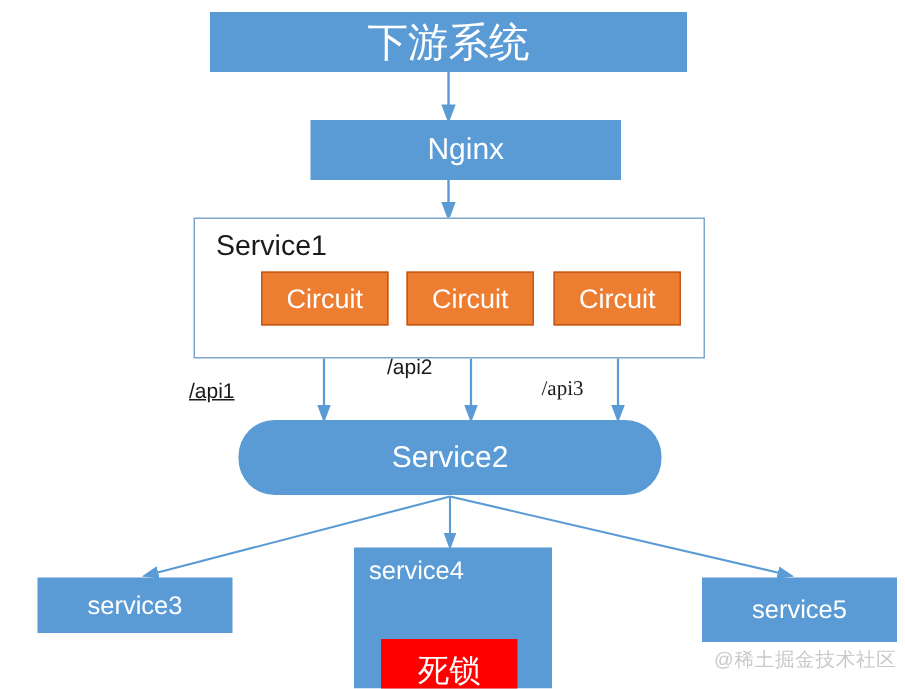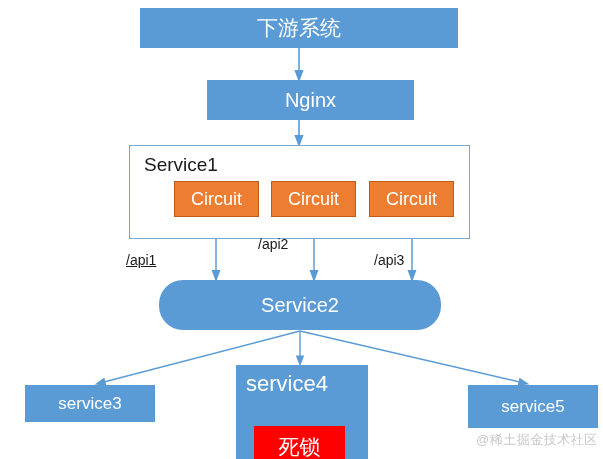--- a/index.html
+++ b/index.html
@@ -5,38 +5,38 @@
   html,body{margin:0;padding:0;background:#ffffff;}
   body{width:603px;height:459px;position:relative;overflow:hidden;
        font-family:"Liberation Sans","DejaVu Sans",sans-serif;}
   #canvas{position:absolute;left:0;top:0;width:603px;height:459px;}
   .node{position:absolute;box-sizing:border-box;display:flex;
         align-items:center;justify-content:center;color:#ffffff;}
   .blue{background:#5B9BD5;}
   .orange{background:#ED7D31;border:1px solid #C15A18;}
   .red{background:#FF0000;margin-top:24px;}
   .svgwrap{position:absolute;left:0;top:0;width:603px;height:459px;pointer-events:none;}
-  #box-downstream{left:140px;top:8px;width:318px;height:40px;font-size:21px;}
+  #box-downstream{left:140px;top:8px;width:318px;height:40px;font-size:27px;}
   #box-nginx{left:207px;top:80px;width:207px;height:40px;font-size:20px;}
   #box-service1{left:129px;top:145px;width:341px;height:94px;
       background:#ffffff;border:1px solid #7BA7CC;display:block;}
   #label-service1{position:absolute;left:14px;top:8px;color:#1a1a1a;font-size:19px;}
   #box-c1{left:174px;top:181px;width:85px;height:36px;font-size:18px;}
   #box-c2{left:271px;top:181px;width:85px;height:36px;font-size:18px;}
   #box-c3{left:369px;top:181px;width:85px;height:36px;font-size:18px;}
   #box-service2{left:159px;top:280px;width:282px;height:50px;font-size:20px;border-radius:24px;}
   #box-service3{left:25px;top:385px;width:130px;height:37px;font-size:17px;}
   #box-service4{left:236px;top:365px;width:132px;height:94px;display:block;}
-  #label-service4{position:absolute;left:10px;top:6px;color:#ffffff;font-size:22px;}
+  #label-service4{position:absolute;left:10px;top:6px;color:#ffffff;font-size:17px;}
   #box-deadlock{left:254px;top:402px;width:91px;height:41px;font-size:21px;}
   #box-service5{left:468px;top:385px;width:130px;height:43px;font-size:17px;}
   .apilabel{position:absolute;color:#1a1a1a;font-size:14px;}
   #api1{left:126px;top:252px;text-decoration:underline;}
   #api2{left:258px;top:236px;}
-  #api3{left:374px;top:252px;}
+  #api3{left:361px;top:252px;font-family:Liberation Serif, serif;}
   #watermark{position:absolute;left:476px;top:431px;font-size:13px;
              color:#c9c9c9;letter-spacing:.5px;}
   #bottomtext{position:absolute;left:4px;top:447px;font-size:12px;color:#e2e2e2;}
 </style>
 </head>
 <body>
 
 <div id="canvas">
 
   <svg class="svgwrap" viewBox="0 0 603 459">

